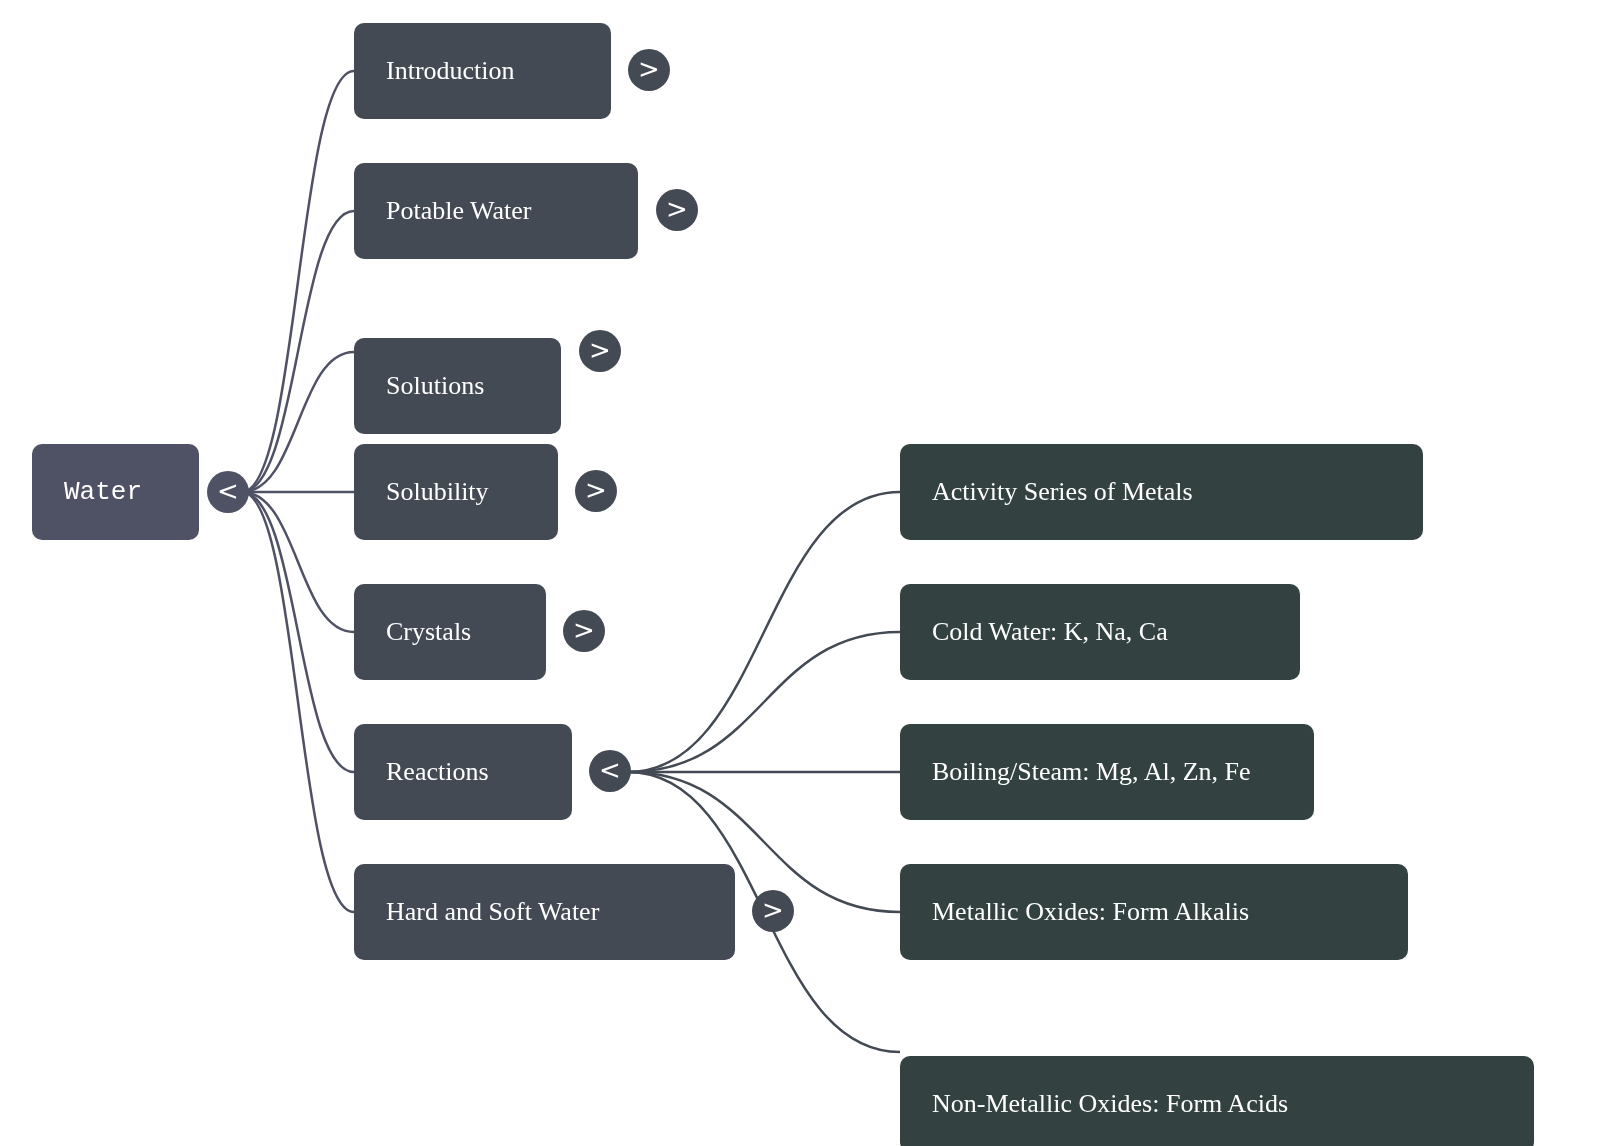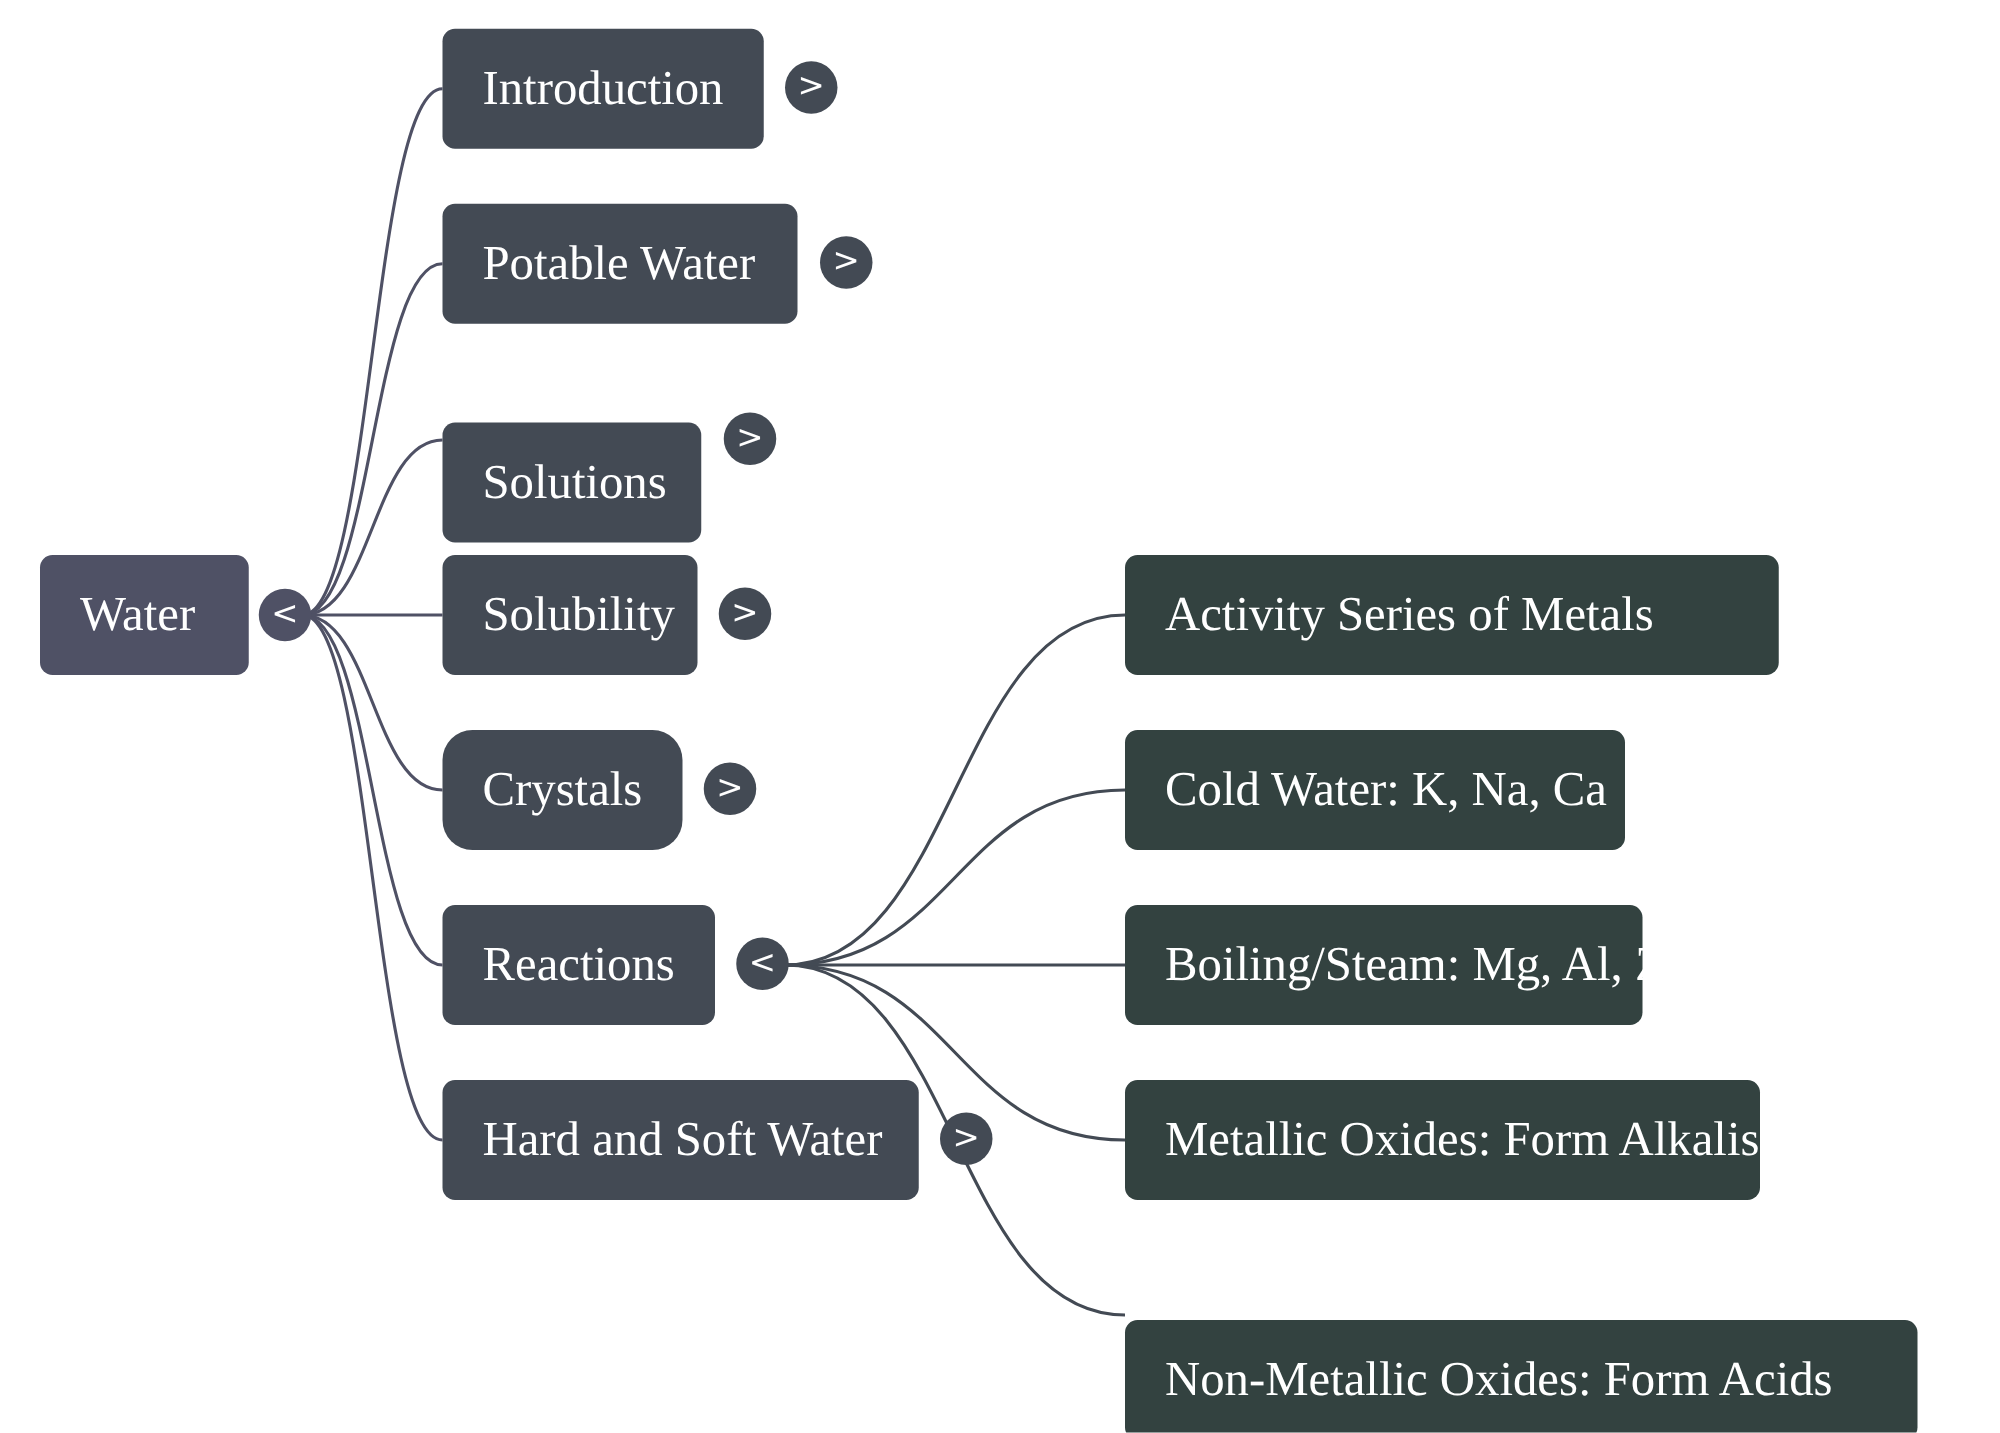--- a/index.html
+++ b/index.html
@@ -1,20 +1,20 @@
 <!DOCTYPE html>
 <html><head>
 <meta charset="utf-8">
 <style>
   html, body { margin: 0; padding: 0; background: #ffffff; }
   body { width: 1600px; height: 1146px; position: relative; overflow: hidden;
          font-family: "Liberation Serif", "DejaVu Serif", serif; }
   #links { position: absolute; left: 0; top: 0; width: 1600px; height: 1146px; }
   .node { position: absolute; height: 96px; border-radius: 10px; color: #ffffff;
-          font-size: 39px; line-height: 96px; padding-left: 32px; box-sizing: border-box;
+          font-size: 26px; line-height: 96px; padding-left: 32px; box-sizing: border-box;
           white-space: nowrap; cursor: pointer; }
   .root { background: #4f5165; }
   .l1 { background: #434a54; }
   .l2 { background: #334240; }
   .toggle { position: absolute; width: 42px; height: 42px; border-radius: 50%;
             color: #ffffff; font-family: "DejaVu Sans", sans-serif; font-size: 26px;
             line-height: 40px; text-align: center; cursor: pointer; }
   .toggle.root-t { background: #4f5165; }
   .toggle.l1-t { background: #434a54; }
 </style>
@@ -29,21 +29,21 @@
     <path d="M242,492 C298,492 298,632 354,632" fill="none" stroke="#4f5165" stroke-width="2.5"></path>
     <path d="M242,492 C298,492 298,772 354,772" fill="none" stroke="#4f5165" stroke-width="2.5"></path>
     <path d="M242,492 C298,492 298,912 354,912" fill="none" stroke="#4f5165" stroke-width="2.5"></path>
     <path d="M628,772 C764,772 764,492 900,492" fill="none" stroke="#434a54" stroke-width="2.5"></path>
     <path d="M628,772 C764,772 764,632 900,632" fill="none" stroke="#434a54" stroke-width="2.5"></path>
     <path d="M628,772 C764,772 764,772 900,772" fill="none" stroke="#434a54" stroke-width="2.5"></path>
     <path d="M628,772 C764,772 764,912 900,912" fill="none" stroke="#434a54" stroke-width="2.5"></path>
     <path d="M628,772 C764,772 764,1052 900,1052" fill="none" stroke="#434a54" stroke-width="2.5"></path>
   </svg>
 
-<div class="node root" style="left:32px; top:444px; width:167px;">
+<div class="node root" style="left:32px; top:444px; width:167px;font-family:Liberation Mono, monospace;">
   <span>Water</span>
 </div>
 <div class="toggle root-t" style="left:207px; top:471px;">
   <span>&lt;</span>
 </div>
 
 <div class="node l1" style="left:354px; top:23px; width:257px;">
   <span>Introduction</span>
 </div>
 <div class="toggle l1-t" style="left:628px; top:49px;">
@@ -64,21 +64,21 @@
   <span>&gt;</span>
 </div>
 
 <div class="node l1" style="left:354px; top:444px; width:204px;">
   <span>Solubility</span>
 </div>
 <div class="toggle l1-t" style="left:575px; top:470px;">
   <span>&gt;</span>
 </div>
 
-<div class="node l1" style="left:354px; top:584px; width:192px;border-radius:24px;">
+<div class="node l1" style="left:354px; top:584px; width:192px;">
   <span>Crystals</span>
 </div>
 <div class="toggle l1-t" style="left:563px; top:610px;">
   <span>&gt;</span>
 </div>
 
 <div class="node l1" style="left:354px; top:724px; width:218px;">
   <span>Reactions</span>
 </div>
 <div class="toggle l1-t" style="left:589px; top:750px;">

